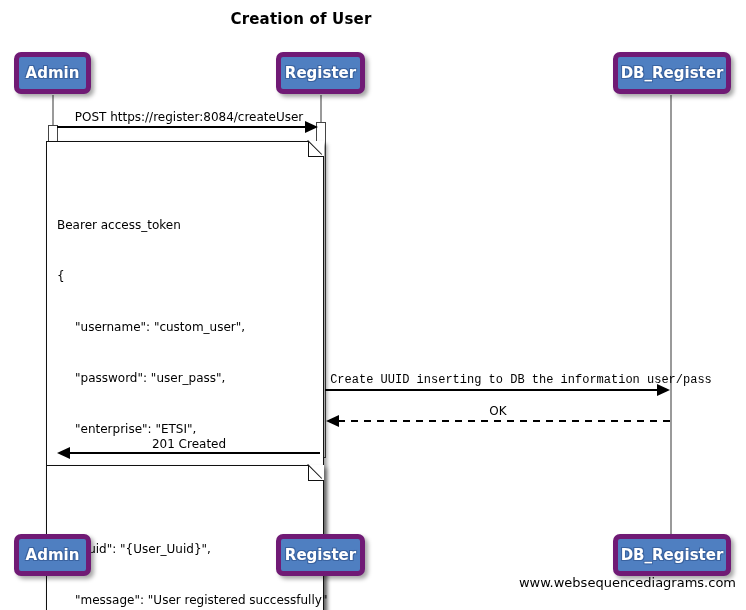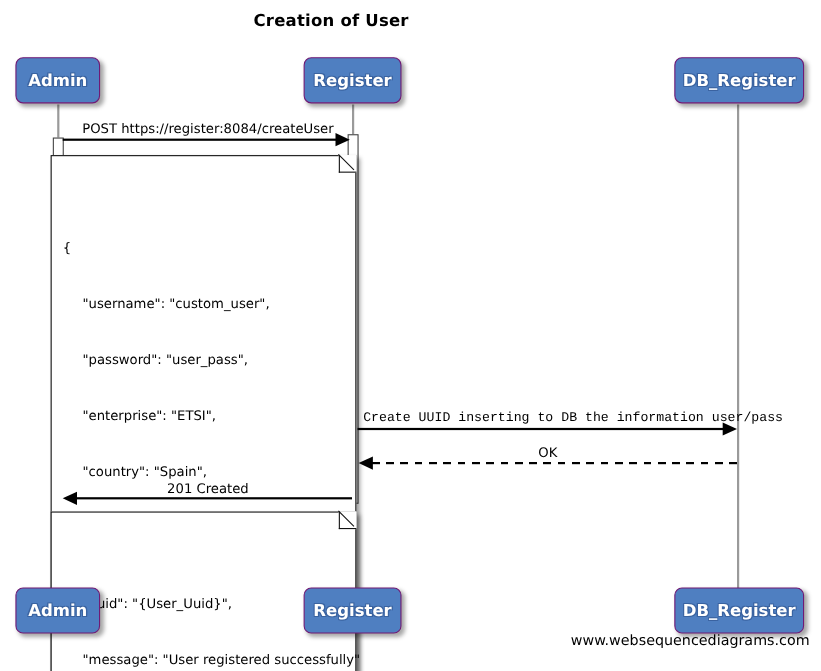--- a/index.html
+++ b/index.html
@@ -37,21 +37,21 @@
     color: #000;
   }
 
   
   .actor-box {
     position: absolute;
     box-sizing: border-box;
     height: 42px;
     border-radius: 7px;
     background: #4f7fc1;
-    border: 1px solid #701a75;
+    border: 5px solid #701a75;
     box-shadow: 3px 3px 4px rgba(0,0,0,0.35);
     display: flex;
     align-items: center;
     justify-content: center;
     color: #ffffff;
     font-size: 15px;
     font-weight: bold;
     text-shadow: -1px -1px 0 #3a63a0, 1px -1px 0 #3a63a0,
                  -1px  1px 0 #3a63a0, 1px  1px 0 #3a63a0;
     white-space: nowrap;
@@ -185,20 +185,21 @@
     <span>DB_Register</span>
   </div>
 
   <div class="msg-label" style="left:58px; top:110px; width:262px;">POST https://register:8084/createUser</div>
   <div class="msg msg-solid" style="left:57px; top:126px; width:251px;"></div>
   <div class="arrowhead arrow-right" style="left:305px; top:121px;"></div>
 
   <div class="note" style="left:46px; top:141px; width:278px;">
     <span class="note-corner-mask"></span>
     <span class="note-fold"></span>
+    <span class="note-line">Bearer access_token</span>
     <span class="note-line">{</span>
     <span class="note-line note-indent">"username": "custom_user",</span>
     <span class="note-line note-indent">"password": "user_pass",</span>
     <span class="note-line note-indent">"enterprise": "ETSI",</span>
     <span class="note-line note-indent">"country": "Spain",</span>
     <span class="note-line note-indent">"email": "example@gmail.com",</span>
     <span class="note-line note-indent">"purpose": "Use OpenCAPIF",</span>
     
     
     

